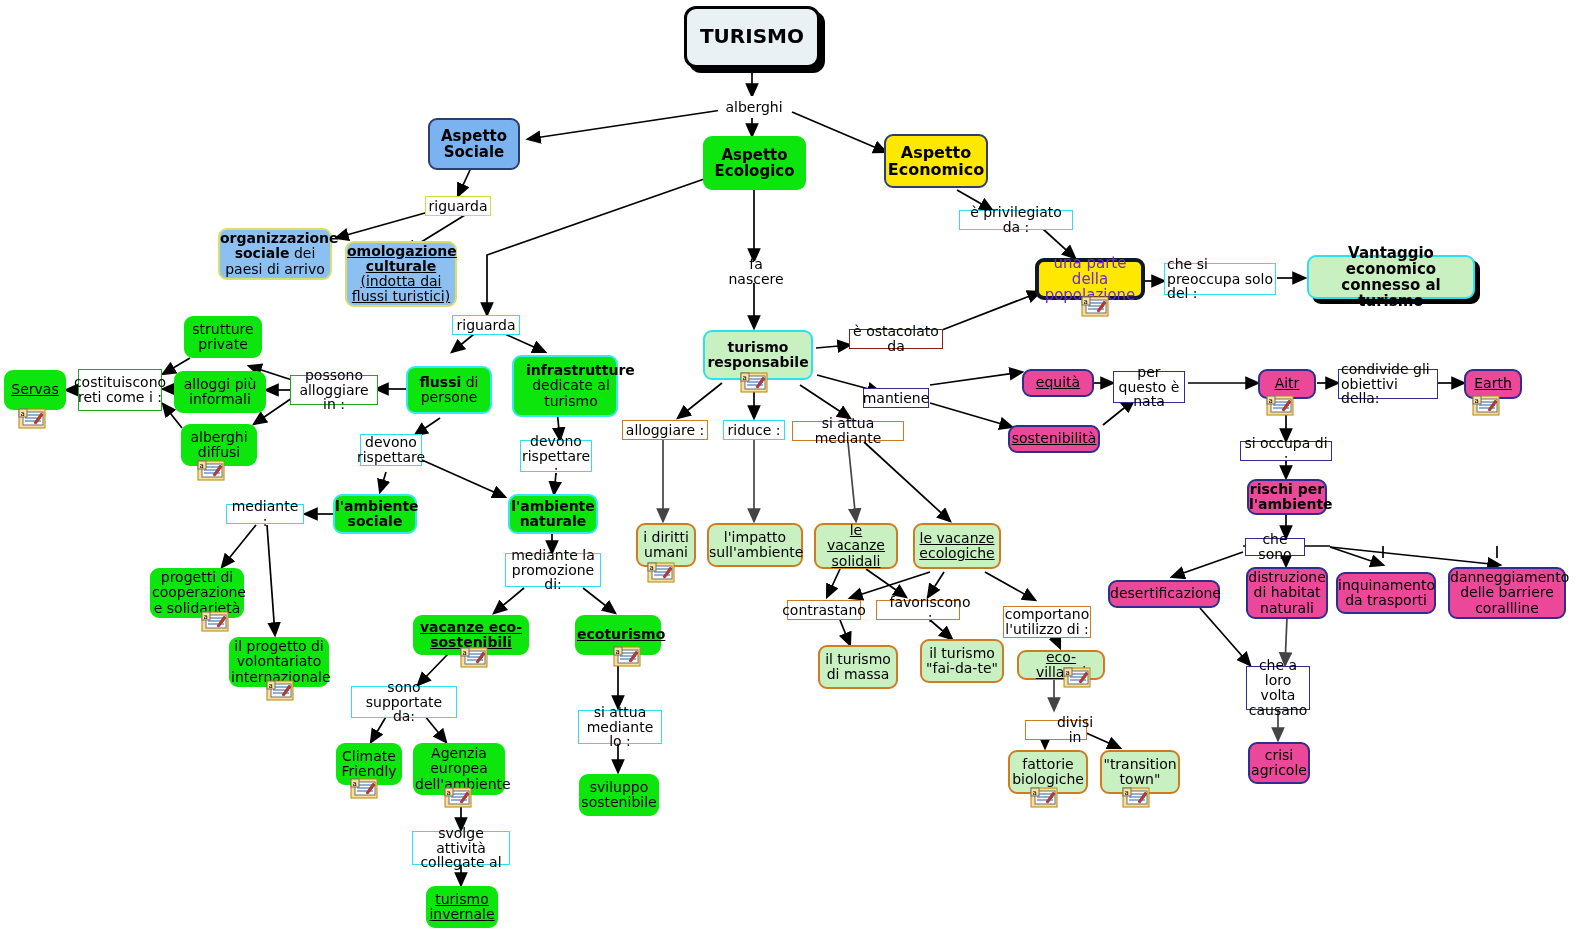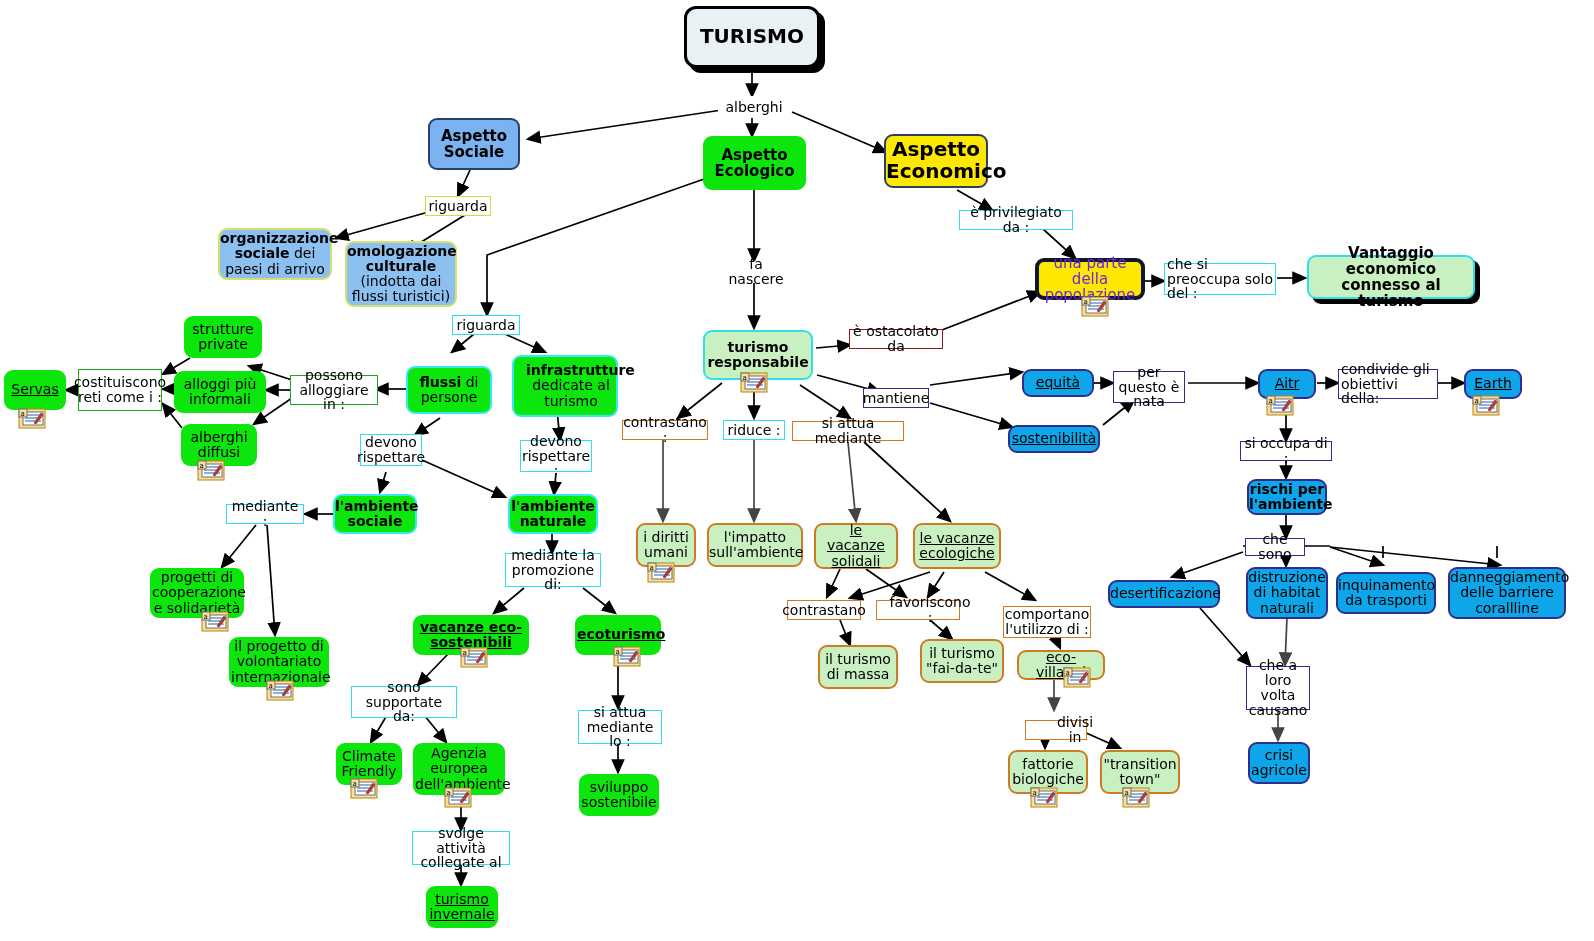--- a/index.html
+++ b/index.html
@@ -23,24 +23,24 @@
   
   .n-blue{background:#7ab3ef;border:2px solid #2c3e6b;font-size:15px;color:#000;}
   .n-blue-soft{background:#8cc0f0;border:2px solid #d8e06a;font-size:14px;color:#000;}
 
   
   .n-green{background:#0ce60c;border:2px solid #37e8f3;font-size:14px;color:#000;}
   .n-green-nb{background:#0ce60c;border:2px solid #0ce60c;font-size:14px;color:#000;}
 
   
   .n-yellow{background:#ffe800;border:4px solid #0f172a;font-size:15px;color:#6d28d9;}
-  .n-yellow-top{background:#ffe800;border:2px solid #2c3e6b;font-size:20px;font-weight:bold;color:#000;}
-
-  
-  .n-pale{background:#0ea5e9;border:2px solid #2e2e8f;font-size:14px;color:#000;}
+  .n-yellow-top{background:#ffe800;border:2px solid #2c3e6b;font-size:16px;font-weight:bold;color:#000;}
+
+  
+  .n-pale{background:#ec4899;border:2px solid #2e2e8f;font-size:14px;color:#000;}
   .n-pale-or{background:#c9f0c0;border:2px solid #cf7b22;font-size:14px;color:#000;}
   .n-pale-cy{background:#c9f0c0;border:2px solid #2ee0ee;font-size:14px;color:#000;}
   .n-pale-shadow{background:#c9f0c0;border:2px solid #2ee0ee;font-size:15px;font-weight:bold;
                  color:#000;box-shadow:5px 5px 0 #000;border-radius:9px;}
 
   
   .link{position:absolute;box-sizing:border-box;background:#fff;text-align:center;
         font-size:14px;color:#000;line-height:1.06;display:flex;align-items:center;
         justify-content:center;padding:0 2px;}
   .lk-cy{border:1px solid #2ee0ee;}
@@ -262,21 +262,21 @@
   </div>
 
   <div class="link lk-yl" style="left:425px;top:196px;width:66px;height:20px;">
     <span>riguarda</span>
   </div>
 
   <div class="node concept n-blue-soft" style="left:218px;top:228px;width:114px;height:52px;">
     <span class="txt"><span class="b">organizzazione sociale</span><span> dei</span><br><span>paesi di arrivo</span></span>
   </div>
 
-  <div class="node concept n-blue-soft" style="left:345px;top:241px;width:112px;height:66px;">
+  <div class="node concept n-blue-soft" style="left:345px;top:241px;width:112px;height:66px;text-decoration:underline;">
     <span class="txt"><span class="b">omologazione culturale</span><br><span>(indotta dai</span><br><span>flussi turistici)</span></span>
   </div>
 
   <div class="link lk-cy" style="left:452px;top:315px;width:68px;height:20px;">
     <span>riguarda</span>
   </div>
 
   <div class="node concept n-green-nb" style="left:184px;top:316px;width:78px;height:42px;">
     <span class="txt">strutture private</span>
   </div>
@@ -509,21 +509,21 @@
       </svg>
   </div>
 
   <div class="link lk-rd" style="left:849px;top:329px;width:94px;height:20px;text-align:center;">
     <span>è ostacolato da</span>
   </div>
   <div class="link lk-bl" style="left:863px;top:388px;width:66px;height:20px;">
     <span>mantiene</span>
   </div>
   <div class="link lk-or" style="left:622px;top:420px;width:86px;height:20px;">
-    <span>contrastano :</span>
+    <span>alloggiare :</span>
   </div>
   <div class="link lk-cy" style="left:723px;top:420px;width:62px;height:20px;">
     <span>riduce :</span>
   </div>
   <div class="link lk-or" style="left:792px;top:421px;width:112px;height:20px;">
     <span>si attua mediante</span>
   </div>
 
   <div class="node concept n-pale-or" style="left:636px;top:523px;width:60px;height:44px;">
     <span class="txt">i diritti umani</span>

